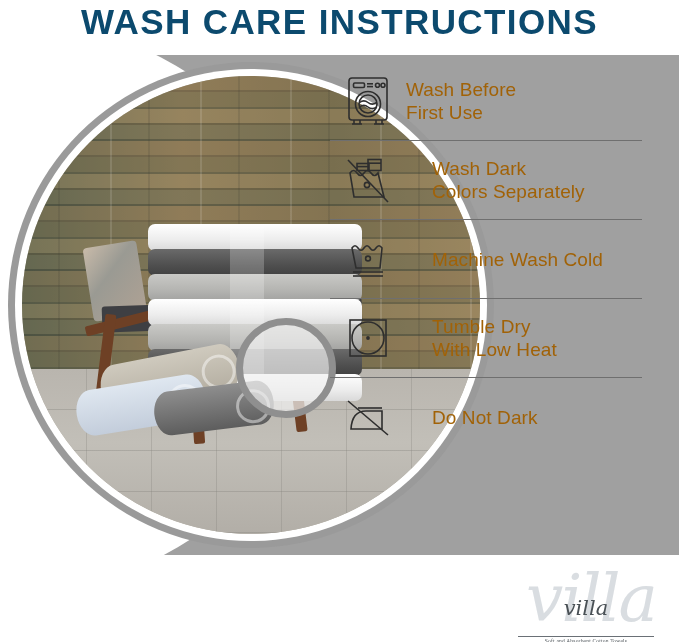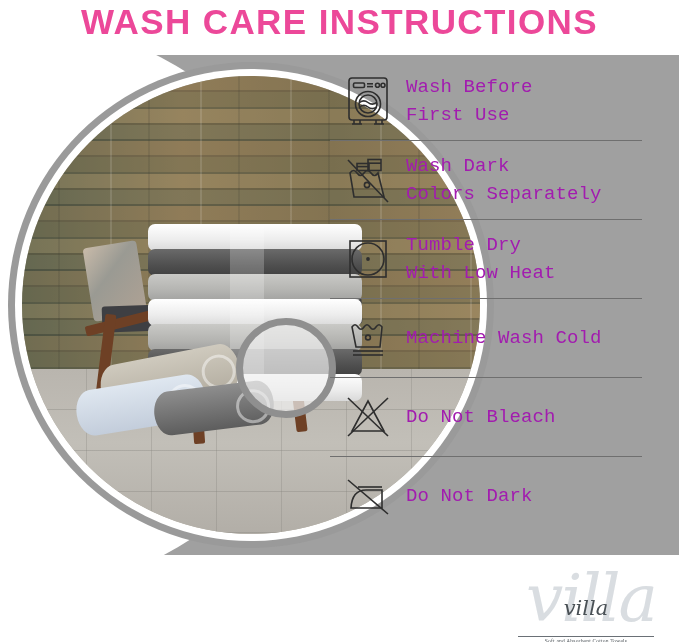--- a/index.html
+++ b/index.html
@@ -19,21 +19,21 @@
   
   .page-title {
     position: absolute;
     left: 0;
     top: 0px;
     width: 679px;
     text-align: center;
     font-size: 35px;
     font-weight: bold;
     letter-spacing: 1.4px;
-    color: #ec4899;
+    color: #0c4a6e;
     line-height: 44px;
     white-space: nowrap;
   }
 
   
   .gray-panel {
     position: absolute;
     left: 0px;
     top: 55px;
     width: 679px;
@@ -216,36 +216,35 @@
     left: 330px;
     top: 62px;
     width: 312px;
   }
   .care-row {
     position: relative;
     height: 78px;
     display: flex;
     align-items: center;
   }
-  .care-row + .care-row { border-top: 1.5px solid #6f6f6f; }
+  .care-row + .care-row { border-top: 1.5px solid #6f6f6f; gap: 26px; }
   .care-icon {
     width: 76px;
     flex: 0 0 76px;
     display: flex;
     align-items: center;
     justify-content: center;
   }
   .care-icon svg { display: block; }
   .care-label {
     font-size: 19px;
-    line-height: 28px;
-    color: #a21caf;
+    line-height: 23px;
+    color: #a16207;
     letter-spacing: 0.1px;
     white-space: pre-line;
-    font-family: Liberation Mono, monospace;
   }
 
   
   .logo {
     position: absolute;
     left: 518px;
     top: 566px;
     width: 136px;
     height: 74px;
   }
@@ -387,52 +386,42 @@
         <line x1="28" y1="9.2" x2="41" y2="9.2"></line>
         <line x1="8" y1="6" x2="48" y2="48"></line>
       </svg>
     </div>
     <div class="care-label">Wash Dark
 Colors Separately</div>
   </div>
 
   <div class="care-row">
     <div class="care-icon">
+      <svg width="52" height="48" viewBox="0 0 52 48" fill="none" stroke="#2e2e2e" stroke-width="1.6">
+        <path d="M10 13 q3 -4.5 6 0 q3 4.5 6 0 q3 -4.5 6 0 q3 4.5 6 0 q3 -4.5 6 0 L38 33 H14 Z"></path>
+        <circle cx="26" cy="23.5" r="2.4"></circle>
+        <line x1="11" y1="37" x2="41" y2="37"></line>
+        <line x1="11" y1="41" x2="41" y2="41"></line>
+      </svg>
+    </div>
+    <div class="care-label">Machine Wash Cold</div>
+  </div>
+
+  <div class="care-row">
+    <div class="care-icon">
       <svg width="50" height="50" viewBox="0 0 50 50" fill="none" stroke="#2e2e2e" stroke-width="1.6">
         <rect x="7" y="7" width="36" height="36"></rect>
         <circle cx="25" cy="25" r="16"></circle>
         <circle cx="25" cy="25" r="1.9" fill="#2e2e2e" stroke="none"></circle>
       </svg>
     </div>
     <div class="care-label">Tumble Dry
 With Low Heat</div>
   </div>
 
-  <div class="care-row">
-    <div class="care-icon">
-      <svg width="52" height="48" viewBox="0 0 52 48" fill="none" stroke="#2e2e2e" stroke-width="1.6">
-        <path d="M10 13 q3 -4.5 6 0 q3 4.5 6 0 q3 -4.5 6 0 q3 4.5 6 0 q3 -4.5 6 0 L38 33 H14 Z"></path>
-        <circle cx="26" cy="23.5" r="2.4"></circle>
-        <line x1="11" y1="37" x2="41" y2="37"></line>
-        <line x1="11" y1="41" x2="41" y2="41"></line>
-      </svg>
-    </div>
-    <div class="care-label">Machine Wash Cold</div>
-  </div>
-
-  <div class="care-row">
-    <div class="care-icon">
-      <svg width="54" height="48" viewBox="0 0 54 48" fill="none" stroke="#2e2e2e" stroke-width="1.6">
-        <path d="M27 8 L43 38 H11 Z"></path>
-        <line x1="7" y1="5" x2="47" y2="43"></line>
-        <line x1="47" y1="5" x2="7" y2="43"></line>
-      </svg>
-    </div>
-    <div class="care-label">Do Not Bleach</div>
-  </div>
 
   <div class="care-row">
     <div class="care-icon">
       <svg width="54" height="48" viewBox="0 0 54 48" fill="none" stroke="#2e2e2e" stroke-width="1.6">
         <path d="M10 36 q1 -18 15 -18 h16 v18 Z"></path>
         <line x1="17" y1="15" x2="41" y2="15"></line>
         <line x1="7" y1="8" x2="47" y2="42"></line>
       </svg>
     </div>
     <div class="care-label">Do Not Dark</div>

